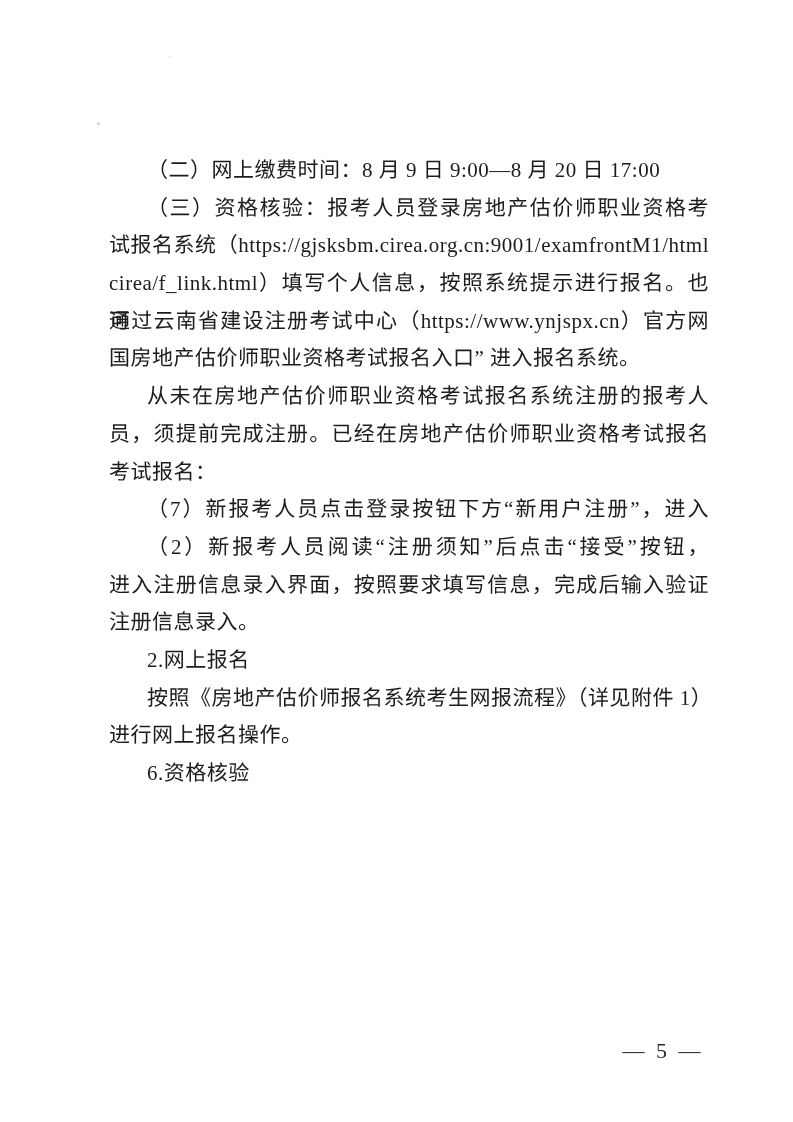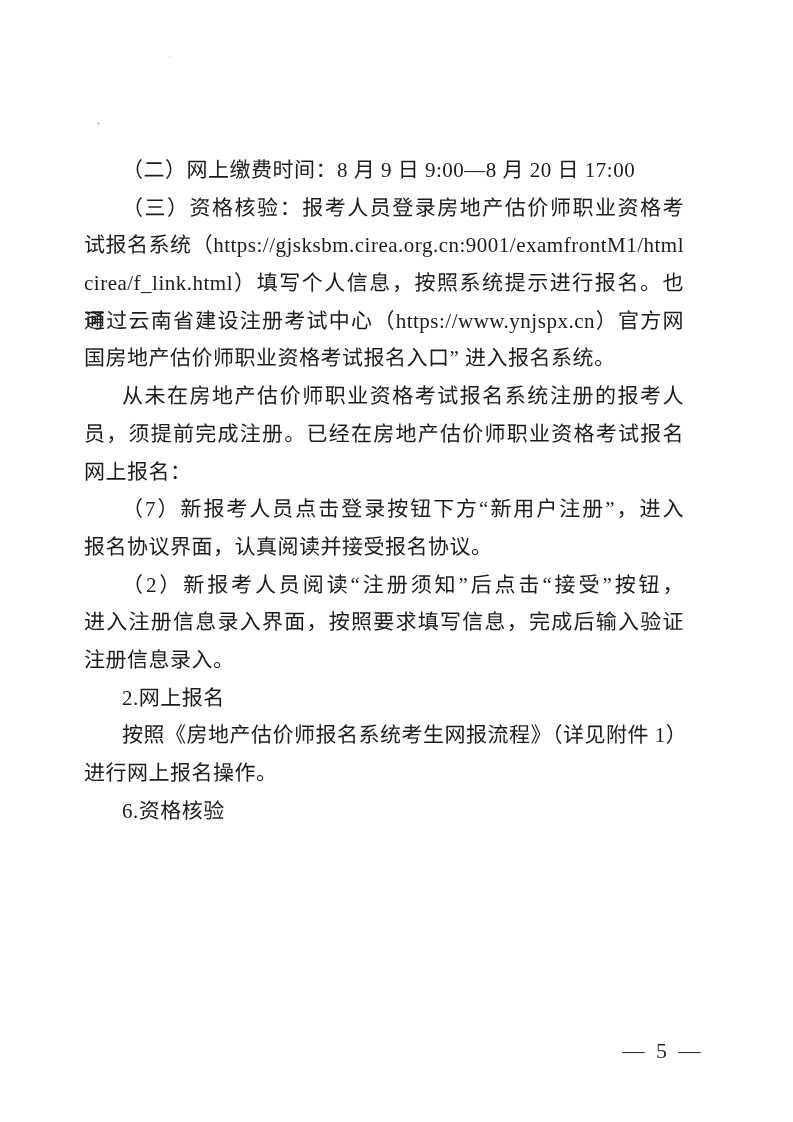--- a/index.html
+++ b/index.html
@@ -10,21 +10,21 @@
     width: 793px;
     height: 1122px;
     background: #ffffff;
     overflow: hidden;
     font-family: "Liberation Serif", "DejaVu Serif", serif;
     color: #1c1c1c;
   }
 
   .doc-body {
     position: absolute;
-    left: 84px;
+    left: 109px;
     top: 152px;
     width: 600px;
   }
 
   .line {
     font-size: 21px;
     line-height: 37.7px;
     height: 37.7px;
     text-align: justify;
     text-align-last: justify;
@@ -73,23 +73,22 @@
 
   <div class="doc-body">
     <div class="line indent last">（二）网上缴费时间：8 月 9 日 9:00—8 月 20 日 17:00</div>
     <div class="line indent">（三）资格核验：报考人员登录房地产估价师职业资格考</div>
     <div class="line">试报名系统（https://gjsksbm.cirea.org.cn:9001/examfrontM1/html</div>
     <div class="line">cirea/f_link.html）填写个人信息，按照系统提示进行报名。也可</div>
     <div class="line">通过云南省建设注册考试中心（https://www.ynjspx.cn）官方网</div>
     <div class="line last">国房地产估价师职业资格考试报名入口” 进入报名系统。</div>
     <div class="line indent">从未在房地产估价师职业资格考试报名系统注册的报考人</div>
     <div class="line">员，须提前完成注册。已经在房地产估价师职业资格考试报名</div>
-    <div class="line last">网上报名：</div>
+    <div class="line last">考试报名：</div>
     <div class="line indent">（7）新报考人员点击登录按钮下方“新用户注册”，进入</div>
-    <div class="line last">报名协议界面，认真阅读并接受报名协议。</div>
     <div class="line indent">（2）新报考人员阅读“注册须知”后点击“接受”按钮，</div>
     <div class="line">进入注册信息录入界面，按照要求填写信息，完成后输入验证</div>
     <div class="line last">注册信息录入。</div>
     <div class="line indent last">2.网上报名</div>
     <div class="line indent">按照《房地产估价师报名系统考生网报流程》（详见附件 1）</div>
     <div class="line last">进行网上报名操作。</div>
     <div class="line indent last">6.资格核验</div>
   </div>
 
   <div class="page-number">— 5 —</div>

